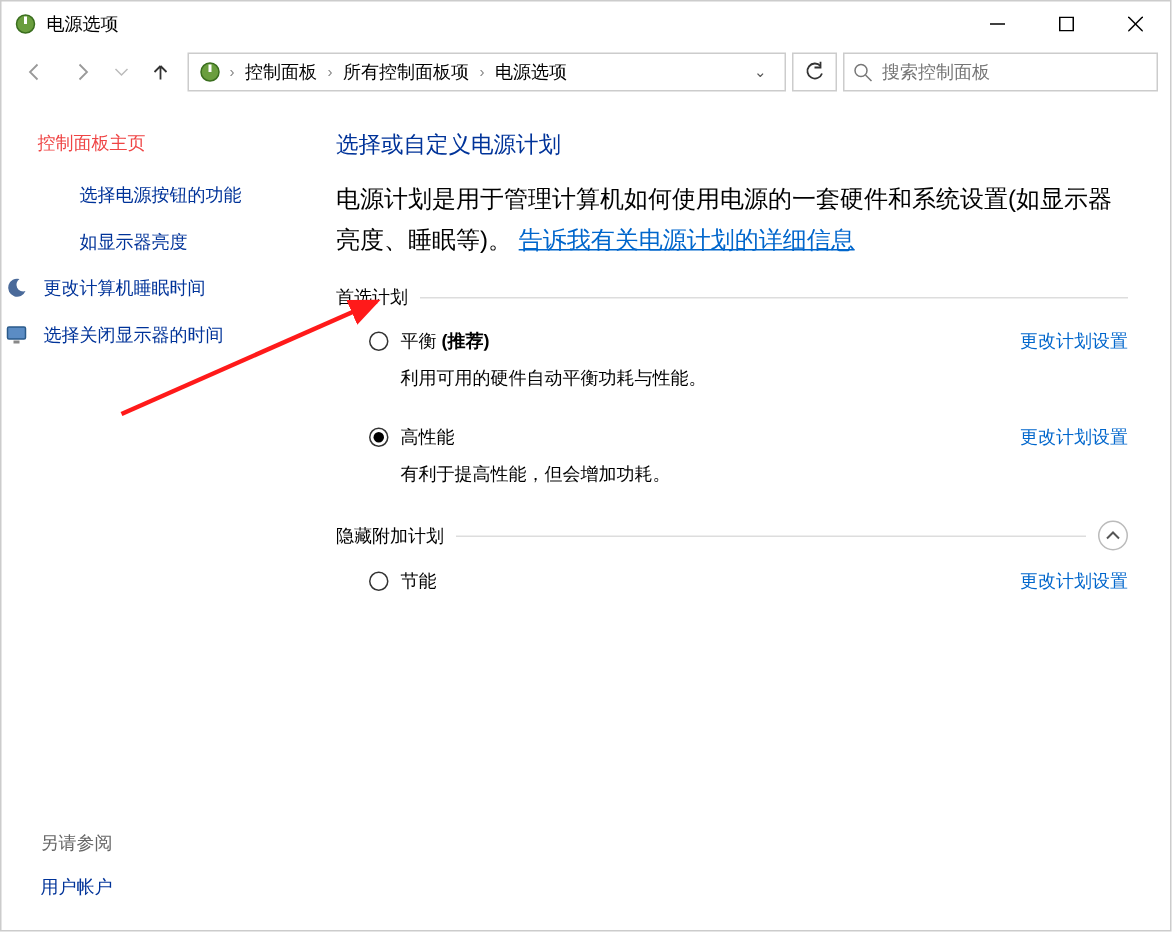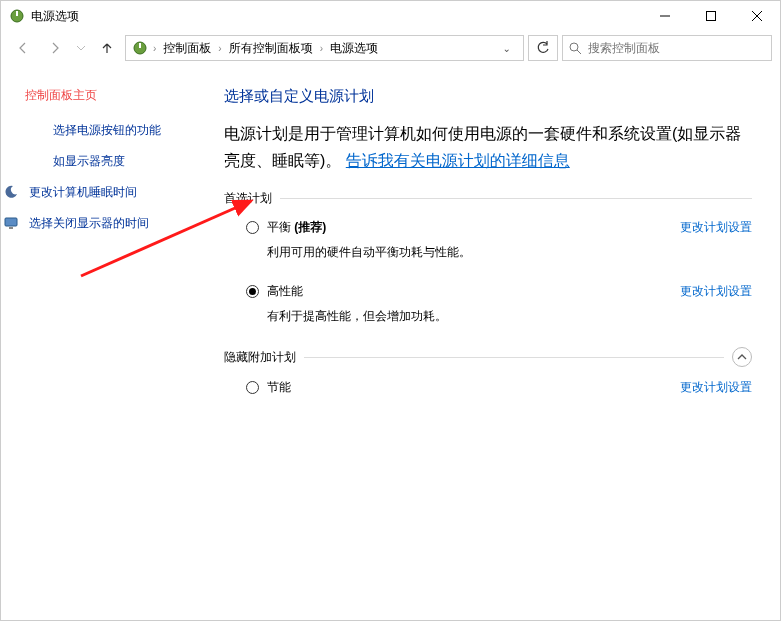--- a/index.html
+++ b/index.html
@@ -165,20 +165,24 @@
     <div class="side-link">
       <span class="side-icon" style="margin-left:-22px;margin-right:4px;">
           <svg width="16" height="16">
             <rect x="2" y="3" width="12" height="8" rx="1" fill="#5b8cc4" stroke="#2a5a8a"></rect>
             <rect x="6" y="12" width="4" height="2" fill="#888"></rect>
           </svg>
         </span>
       <span>选择关闭显示器的时间</span>
     </div>
 
+    <div class="sidebar-bottom">
+      <div class="see-also">另请参阅</div>
+      <div class="side-link" style="margin:0;">用户帐户</div>
+    </div>
   </div>
 
   <div class="main">
     <h1 class="page-title">选择或自定义电源计划</h1>
     <p class="desc">
       <span>电源计划是用于管理计算机如何使用电源的一套硬件和系统设置(如显示器亮度、睡眠等)。</span>
       <a>告诉我有关电源计划的详细信息</a>
     </p>
 
     <div class="section-label">

